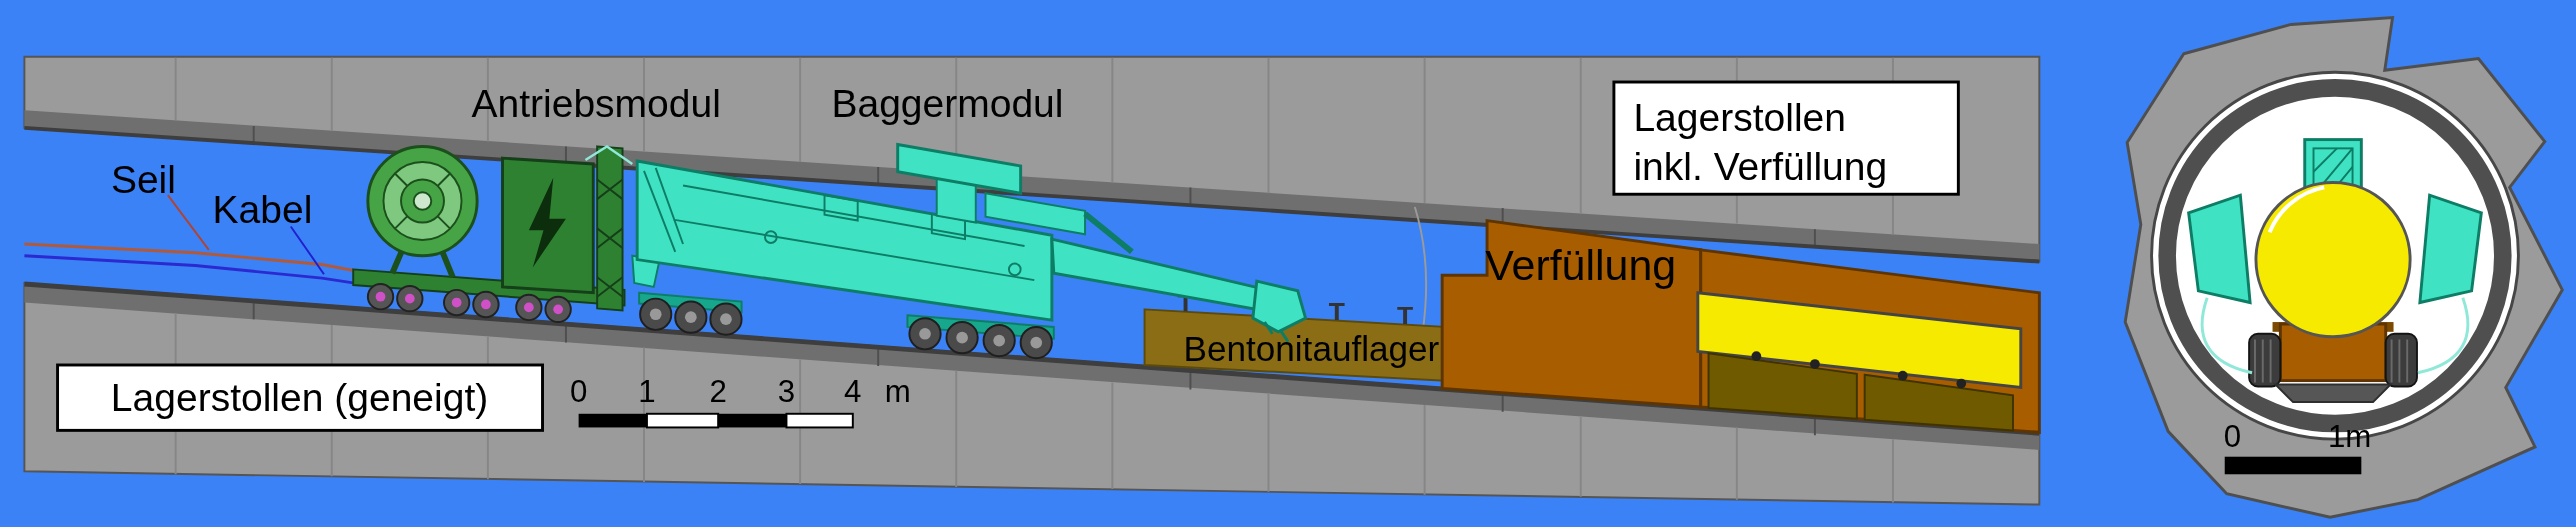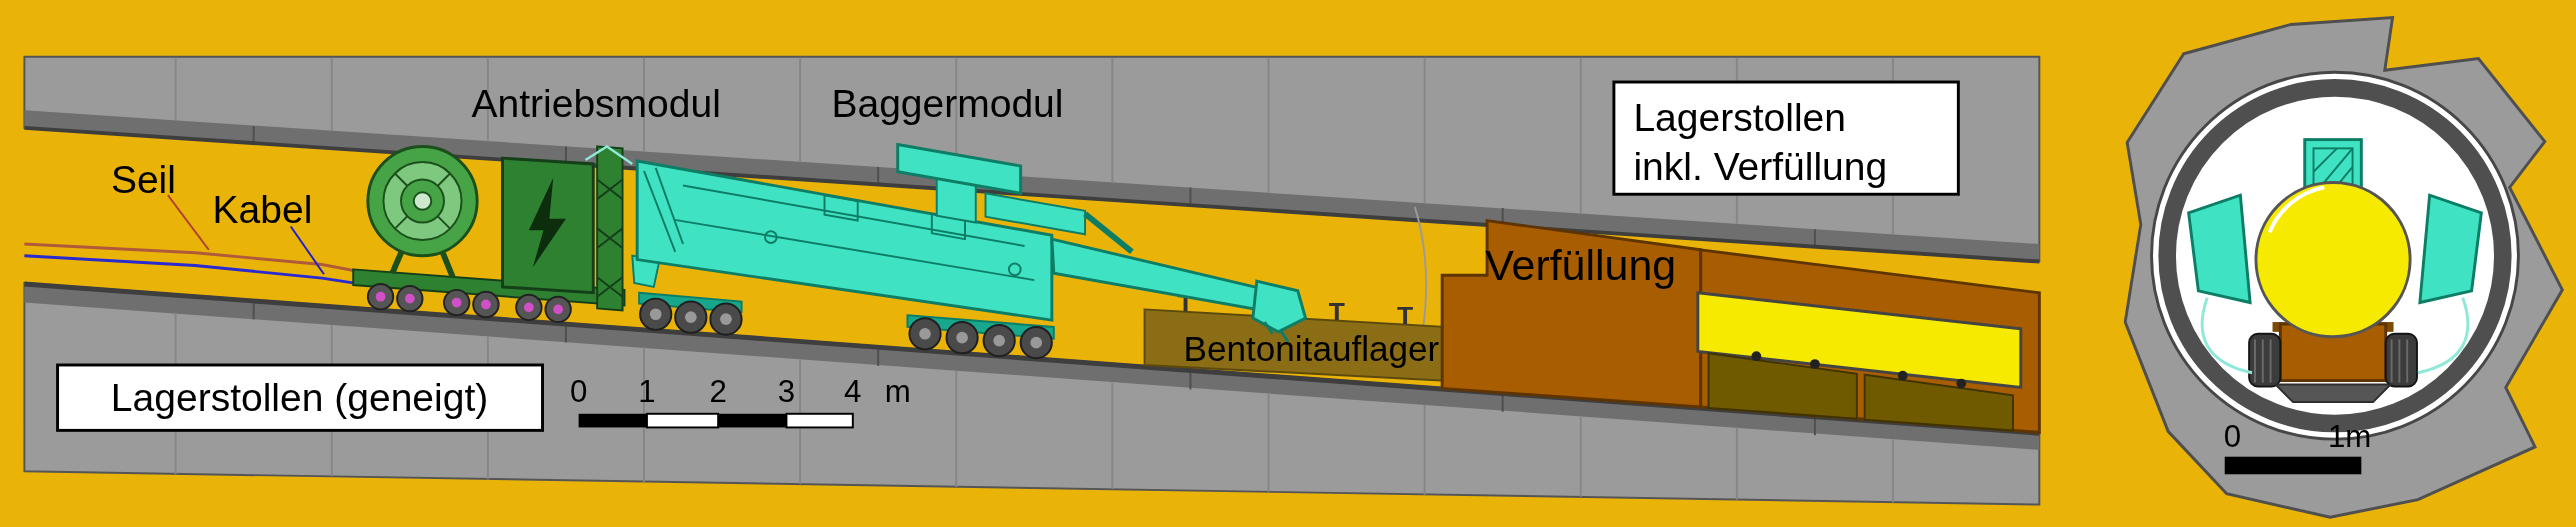--- a/index.html
+++ b/index.html
@@ -1,16 +1,16 @@
 <!DOCTYPE html>
 <html><head>
 <meta charset="utf-8">
 <style>
   html,body{margin:0;padding:0;background:#ffffff;}
-  .stage{position:relative;width:2576px;height:528px;background:#eab308;overflow:hidden;}
+  .stage{position:relative;width:2576px;height:528px;background:#3b82f6;overflow:hidden;}
   svg{display:block;}
   svg text{font-family:"Liberation Sans","DejaVu Sans",sans-serif;fill:#000;}
   .lbl{font-size:40px;}
   .lbl-big{font-size:44px;}
   .lbl-mid{font-size:36px;}
   .tick{font-size:32px;}
 </style>
 </head>
 <body>
 

